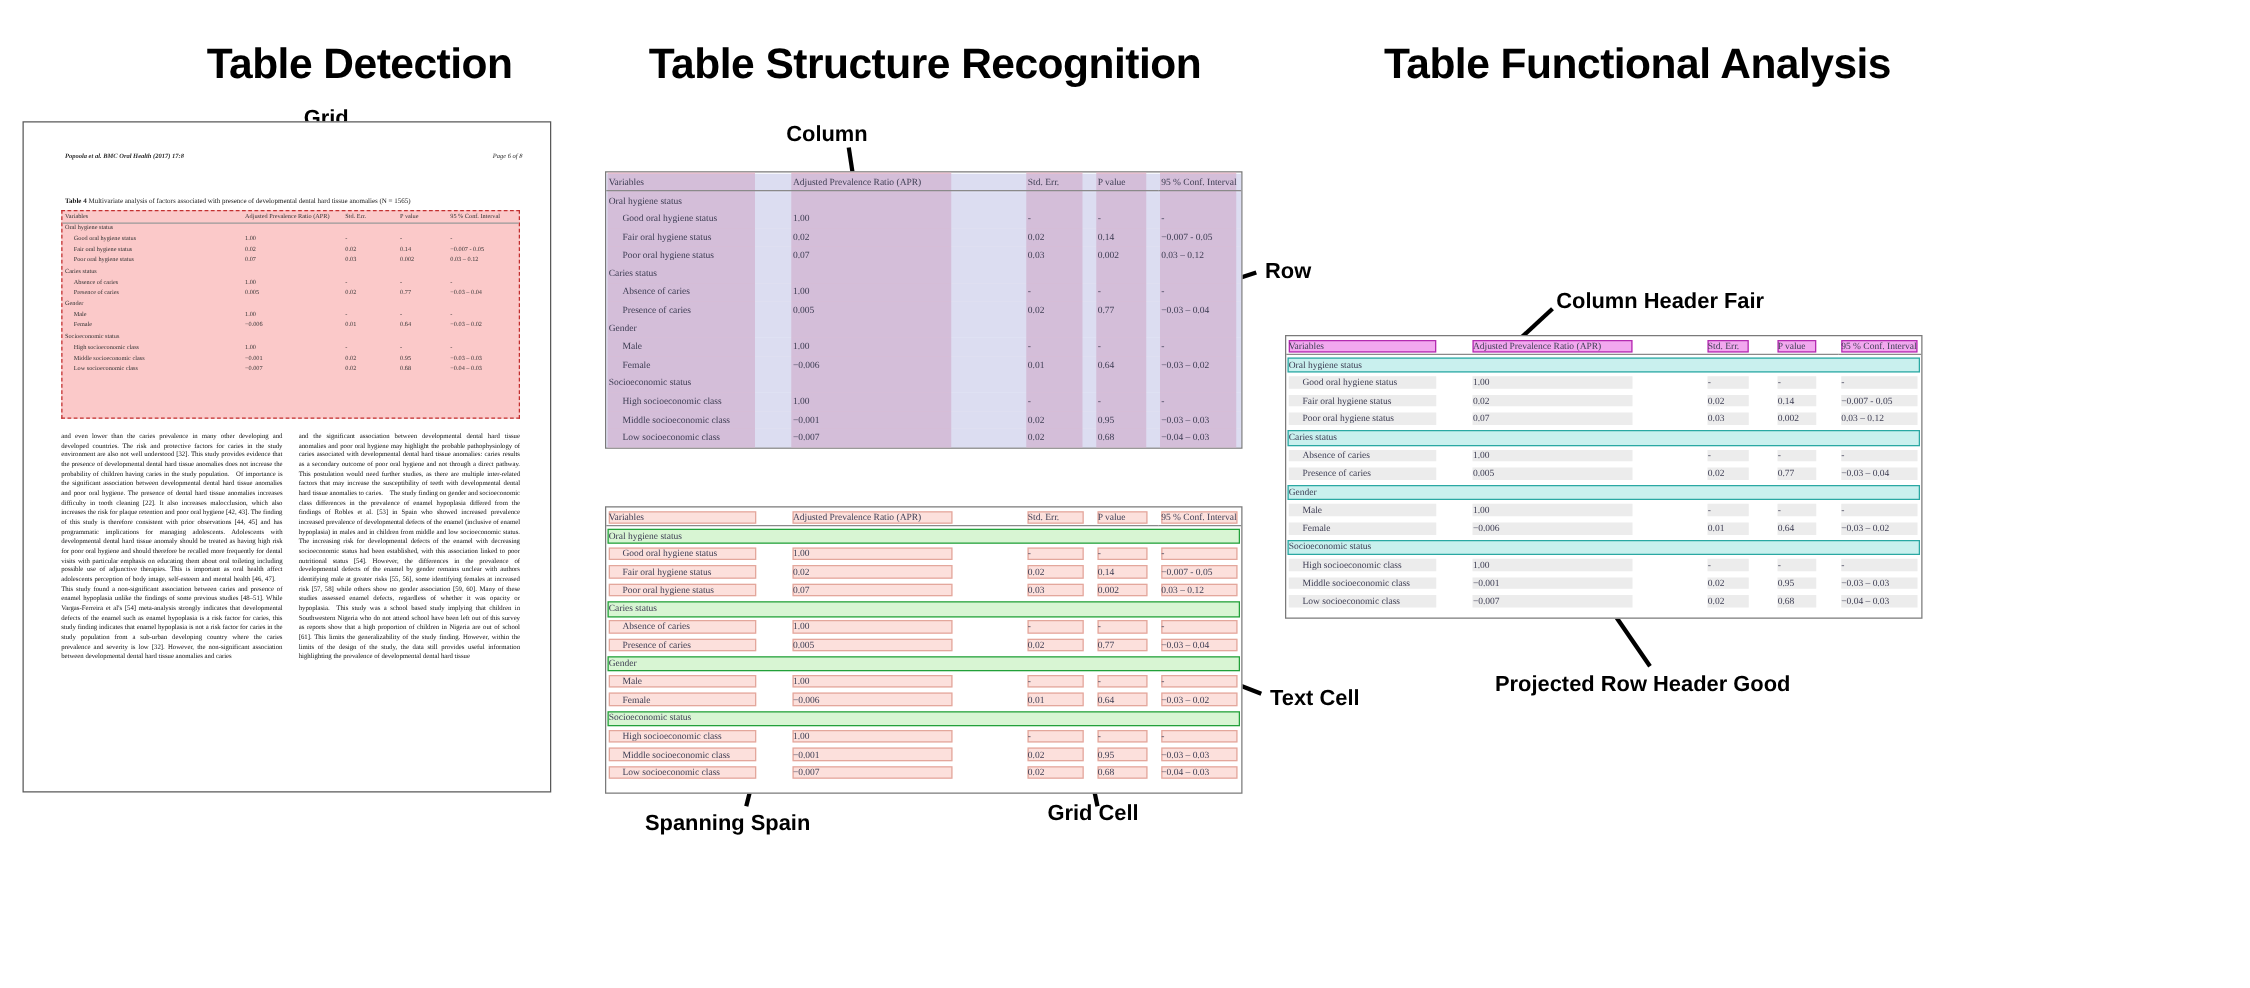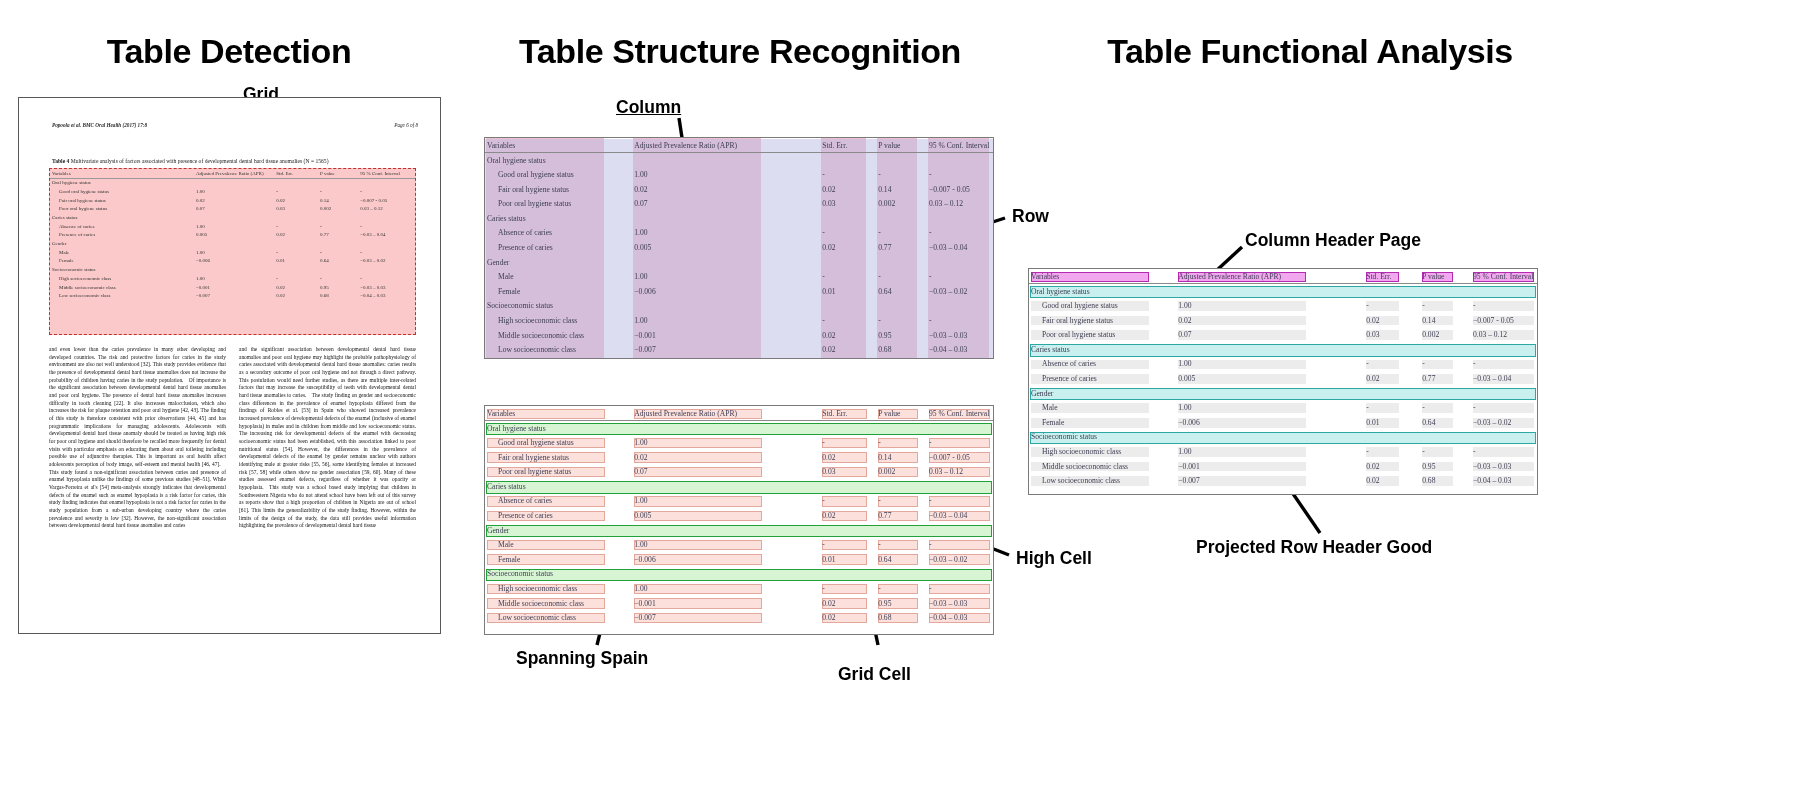--- a/index.html
+++ b/index.html
@@ -148,31 +148,31 @@
     position: absolute;
     background: #c9f0ee;
     border: 1px solid #2aa8a3;
   }
 </style>
 </head>
 <body>
 
 <div id="root">
 
-  <div class="panel-title" style="left:34px; top:32px; width:390px;">Table Detection</div>
+  <div class="panel-title" style="left:20px; top:32px; width:390px;text-align:right;">Table Detection</div>
   <div class="panel-title" style="left:1040px; top:32px; width:540px;">Table Functional Analysis</div>
   <div class="panel-title" style="left:460px; top:32px; width:560px;">Table Structure Recognition</div>
 
   <div class="callout" style="left:243px; top:84px;">Grid</div>
-  <div class="callout" style="left:616px; top:97px;text-decoration:underline;">Column</div>
+  <div class="callout" style="left:629px; top:97px;">Column</div>
   <div class="callout" style="left:1012px; top:206px;">Row</div>
-  <div class="callout" style="left:1016px; top:548px;">High Cell</div>
+  <div class="callout" style="left:1016px; top:548px;">Text Cell</div>
   <div class="callout" style="left:516px; top:648px;">Spanning Spain</div>
-  <div class="callout" style="left:838px; top:664px;">Grid Cell</div>
-  <div class="callout" style="left:1245px; top:230px;">Column Header Page</div>
+  <div class="callout" style="left:838px; top:640px;">Grid Cell</div>
+  <div class="callout" style="left:1245px; top:230px;">Column Header Fair</div>
   <div class="callout" style="left:1196px; top:537px;">Projected Row Header Good</div>
 
   <svg class="arrows" viewBox="0 0 1800 790">
     <g stroke="#000" stroke-width="3.4" fill="none" stroke-linecap="butt">
       <line x1="281" y1="105" x2="220" y2="222"></line>
       <line x1="679" y1="118" x2="689" y2="184"></line>
       <line x1="1005" y1="218" x2="916" y2="247"></line>
       <line x1="1009" y1="555" x2="922" y2="521"></line>
       <line x1="597" y1="645" x2="612" y2="585"></line>
       <line x1="878" y1="645" x2="864" y2="578"></line>

